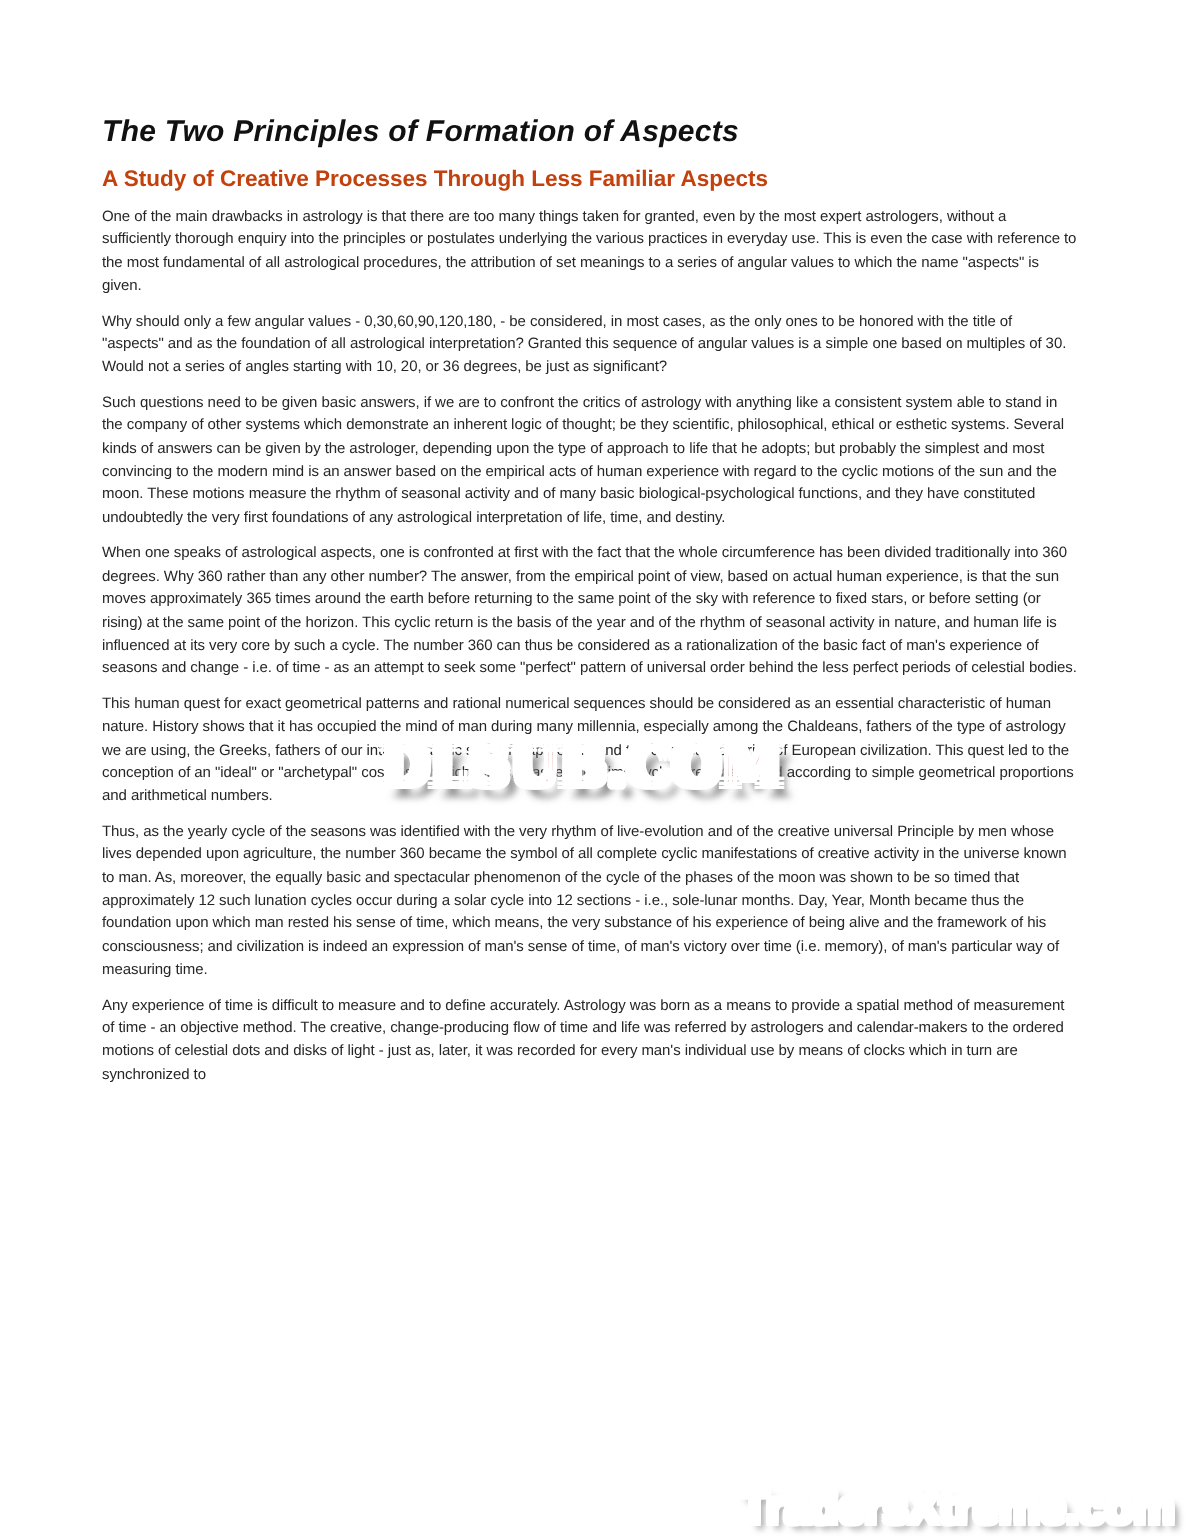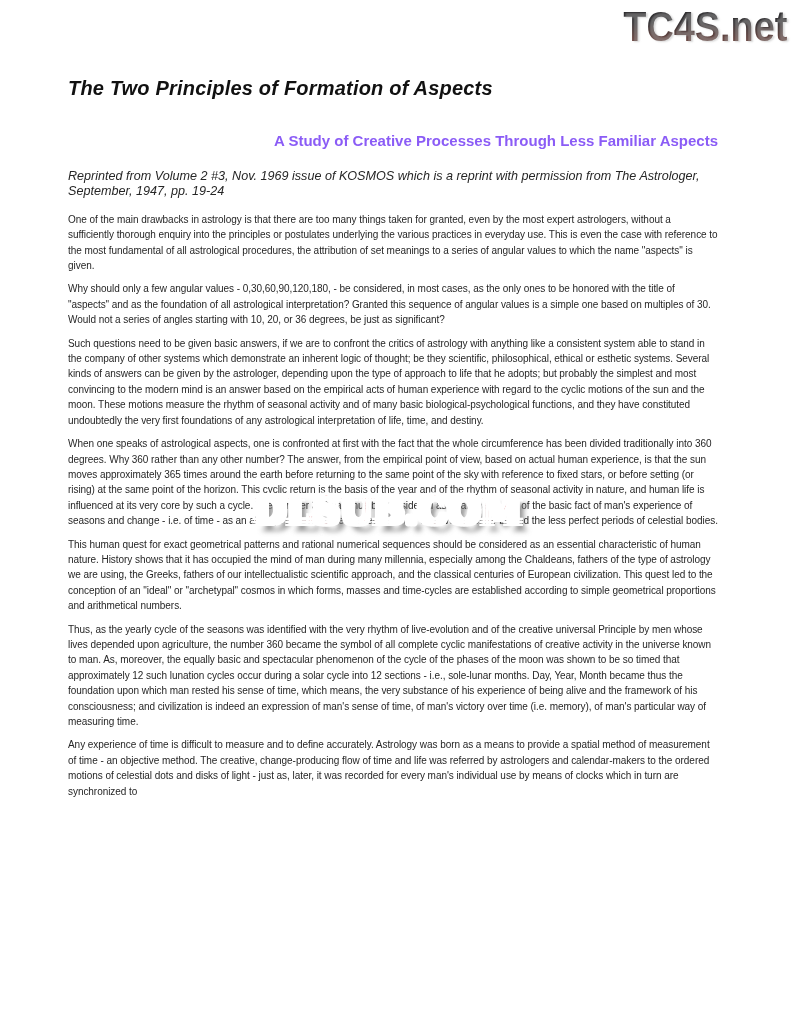--- a/index.html
+++ b/index.html
@@ -47,23 +47,22 @@
     font-weight: bold;
     color: #111111;
     margin: 76px 0 0;
     letter-spacing: 0.2px;
     font-style: italic;
   }
   .subtitle {
     font-size: 15px;
     line-height: 18px;
     font-weight: bold;
-    color: #8b5cf6;
-    margin: 32px 0 0;
-    text-align: right;
+    color: #c2410c;
+    margin: 11px 0 0;
   }
   .byline {
     font-size: 15px;
     line-height: 18px;
     font-weight: bold;
     color: #111111;
     margin: 14px 0 0;
   }
   .note {
     font-size: 12.6px;
@@ -122,37 +121,34 @@
       -2px  0   0 #ffffff, 2px  0   0 #ffffff,
       -2px  2px 0 #ffffff, 0  2px 0 #ffffff, 2px 2px 0 #ffffff,
       4px 4px 4px rgba(140,140,140,0.8);
   }
 </style>
 </head>
 <body>
 
 <div class="page">
 
-  <div class="logo">
-    <span class="logo-inner">TC4S.net</span>
-  </div>
 
   <div class="content">
     <h1 class="title">The Two Principles of Formation of Aspects</h1>
 
     <h2 class="subtitle">A Study of Creative Processes Through Less Familiar Aspects</h2>
 
 
-    <p class="note">Reprinted from Volume 2 #3, Nov. 1969 issue of KOSMOS which is a reprint with permission from The Astrologer, September, 1947, pp. 19-24</p>
 
     <p class="body-par">One of the main drawbacks in astrology is that there are too many things taken for granted, even by the most expert astrologers, without a sufficiently thorough enquiry into the principles or postulates underlying the various practices in everyday use. This is even the case with reference to the most fundamental of all astrological procedures, the attribution of set meanings to a series of angular values to which the name "aspects" is given.</p>
     <p class="body-par">Why should only a few angular values - 0,30,60,90,120,180, - be considered, in most cases, as the only ones to be honored with the title of "aspects" and as the foundation of all astrological interpretation? Granted this sequence of angular values is a simple one based on multiples of 30. Would not a series of angles starting with 10, 20, or 36 degrees, be just as significant?</p>
     <p class="body-par">Such questions need to be given basic answers, if we are to confront the critics of astrology with anything like a consistent system able to stand in the company of other systems which demonstrate an inherent logic of thought; be they scientific, philosophical, ethical or esthetic systems. Several kinds of answers can be given by the astrologer, depending upon the type of approach to life that he adopts; but probably the simplest and most convincing to the modern mind is an answer based on the empirical acts of human experience with regard to the cyclic motions of the sun and the moon. These motions measure the rhythm of seasonal activity and of many basic biological-psychological functions, and they have constituted undoubtedly the very first foundations of any astrological interpretation of life, time, and destiny.</p>
     <p class="body-par">When one speaks of astrological aspects, one is confronted at first with the fact that the whole circumference has been divided traditionally into 360 degrees. Why 360 rather than any other number? The answer, from the empirical point of view, based on actual human experience, is that the sun moves approximately 365 times around the earth before returning to the same point of the sky with reference to fixed stars, or before setting (or rising) at the same point of the horizon. This cyclic return is the basis of the year and of the rhythm of seasonal activity in nature, and human life is influenced at its very core by such a cycle. The number 360 can thus be considered as a rationalization of the basic fact of man's experience of seasons and change - i.e. of time - as an attempt to seek some "perfect" pattern of universal order behind the less perfect periods of celestial bodies.</p>
     <p class="body-par">This human quest for exact geometrical patterns and rational numerical sequences should be considered as an essential characteristic of human nature. History shows that it has occupied the mind of man during many millennia, especially among the Chaldeans, fathers of the type of astrology we are using, the Greeks, fathers of our intellectualistic scientific approach, and the classical centuries of European civilization. This quest led to the conception of an "ideal" or "archetypal" cosmos in which forms, masses and time-cycles are established according to simple geometrical proportions and arithmetical numbers.</p>
     <p class="body-par">Thus, as the yearly cycle of the seasons was identified with the very rhythm of live-evolution and of the creative universal Principle by men whose lives depended upon agriculture, the number 360 became the symbol of all complete cyclic manifestations of creative activity in the universe known to man. As, moreover, the equally basic and spectacular phenomenon of the cycle of the phases of the moon was shown to be so timed that approximately 12 such lunation cycles occur during a solar cycle into 12 sections - i.e., sole-lunar months. Day, Year, Month became thus the foundation upon which man rested his sense of time, which means, the very substance of his experience of being alive and the framework of his consciousness; and civilization is indeed an expression of man's sense of time, of man's victory over time (i.e. memory), of man's particular way of measuring time.</p>
     <p class="body-par">Any experience of time is difficult to measure and to define accurately. Astrology was born as a means to provide a spatial method of measurement of time - an objective method. The creative, change-producing flow of time and life was referred by astrologers and calendar-makers to the ordered motions of celestial dots and disks of light - just as, later, it was recorded for every man's individual use by means of clocks which in turn are synchronized to</p>
   </div>
 
   <div class="watermark-center">DLSUB.COM</div>
 
+  <div class="watermark-footer">TradersXtreme.com</div>
 
 </div>
 
 </body></html>

